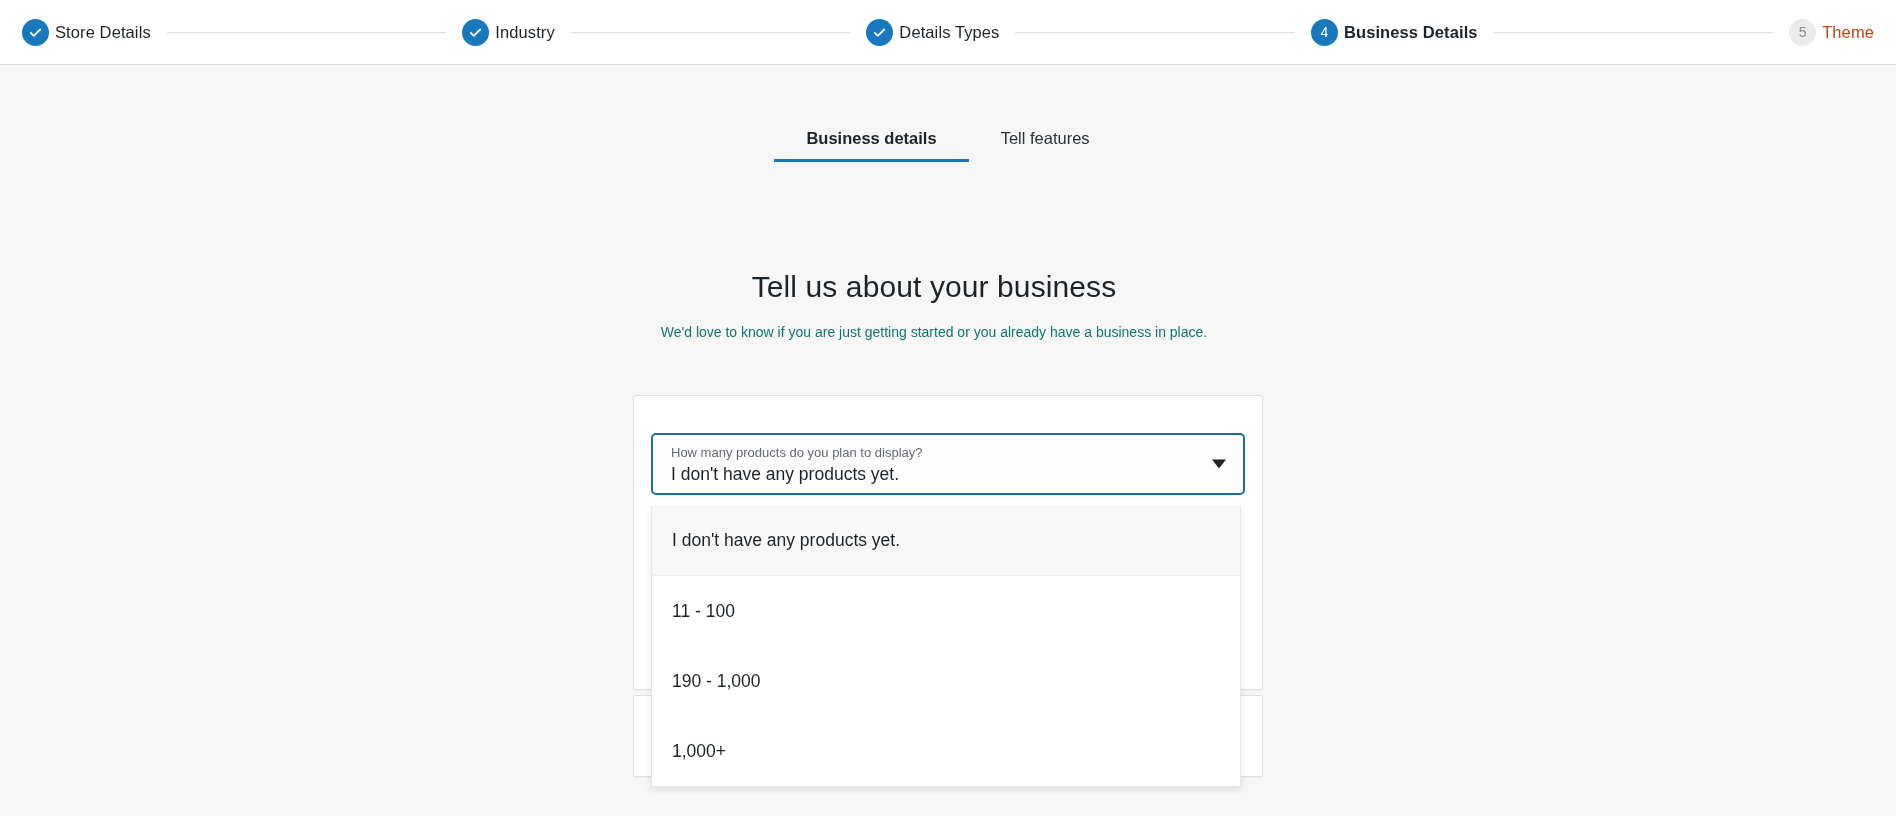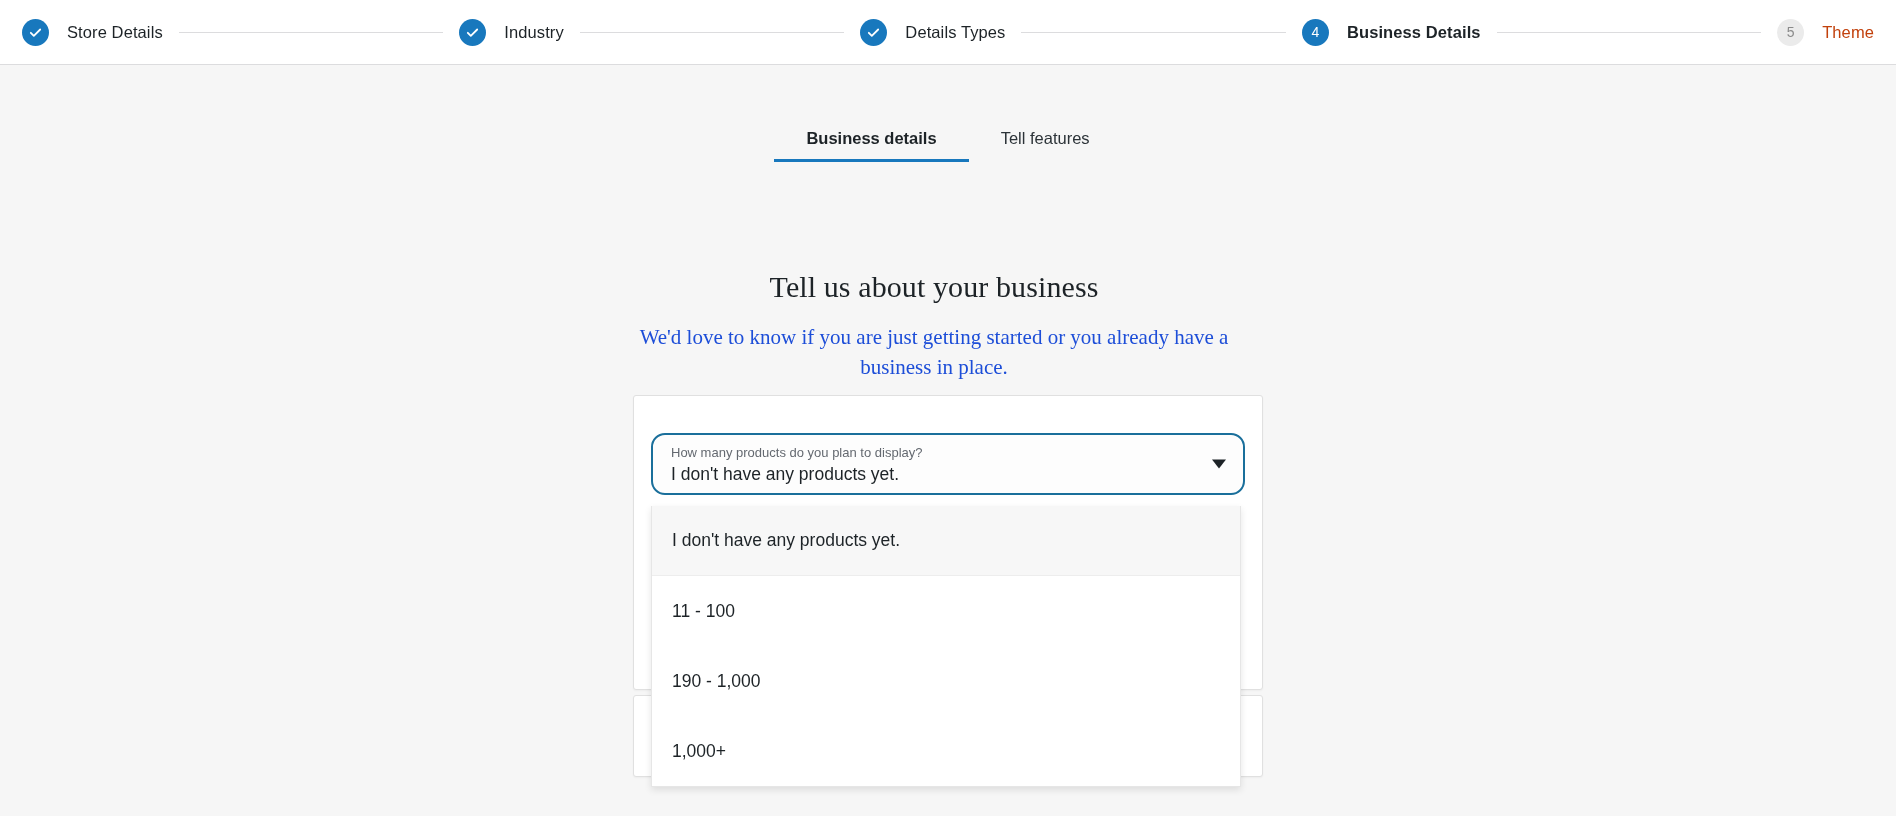--- a/index.html
+++ b/index.html
@@ -27,21 +27,21 @@
     border-bottom: 1px solid #dcdcde;
     display: flex;
     align-items: center;
     padding: 0 22px;
   }
 
   .step {
     display: flex;
     align-items: center;
     flex: 0 0 auto;
-    gap: 18px;
+    gap: 6px;
     justify-content: flex-end;
   }
 
   .step-connector {
     flex: 1 1 auto;
     height: 1px;
     background: #dcdcde;
     margin: 0 16px;
   }
 
@@ -116,34 +116,33 @@
     color: #2c3338;
     font-weight: 400;
   }
 
   .heading-block {
     position: absolute;
     top: 205px;
     left: 0;
     width: 1868px;
     text-align: center;
-    font-family: Liberation Serif, serif;
   }
   .page-title {
     font-size: 30px;
     font-weight: 400;
     color: #1d2327;
     letter-spacing: 0.1px;
   }
   .page-subtitle {
     margin: 18px auto 0;
     width: 600px;
-    font-size: 21px;
+    font-size: 14px;
     line-height: 1.45;
-    color: #1d4ed8;
+    color: #0f766e;
   }
 
   
   .card {
     position: absolute;
     left: 633px;
     width: 630px;
     background: #ffffff;
     border: 1px solid #e0e0e0;
     border-radius: 3px;
@@ -154,21 +153,21 @@
 
   
   .select-control {
     position: absolute;
     top: 368px;
     left: 651px;
     width: 594px;
     height: 62px;
     background: #fdfdfd;
     border: 2px solid #1a6f9b;
-    border-radius: 14px;
+    border-radius: 5px;
     padding: 10px 42px 8px 18px;
     cursor: pointer;
   }
   .select-label {
     font-size: 13px;
     color: #646970;
     line-height: 1.25;
   }
   .select-value {
     font-size: 17.5px;

